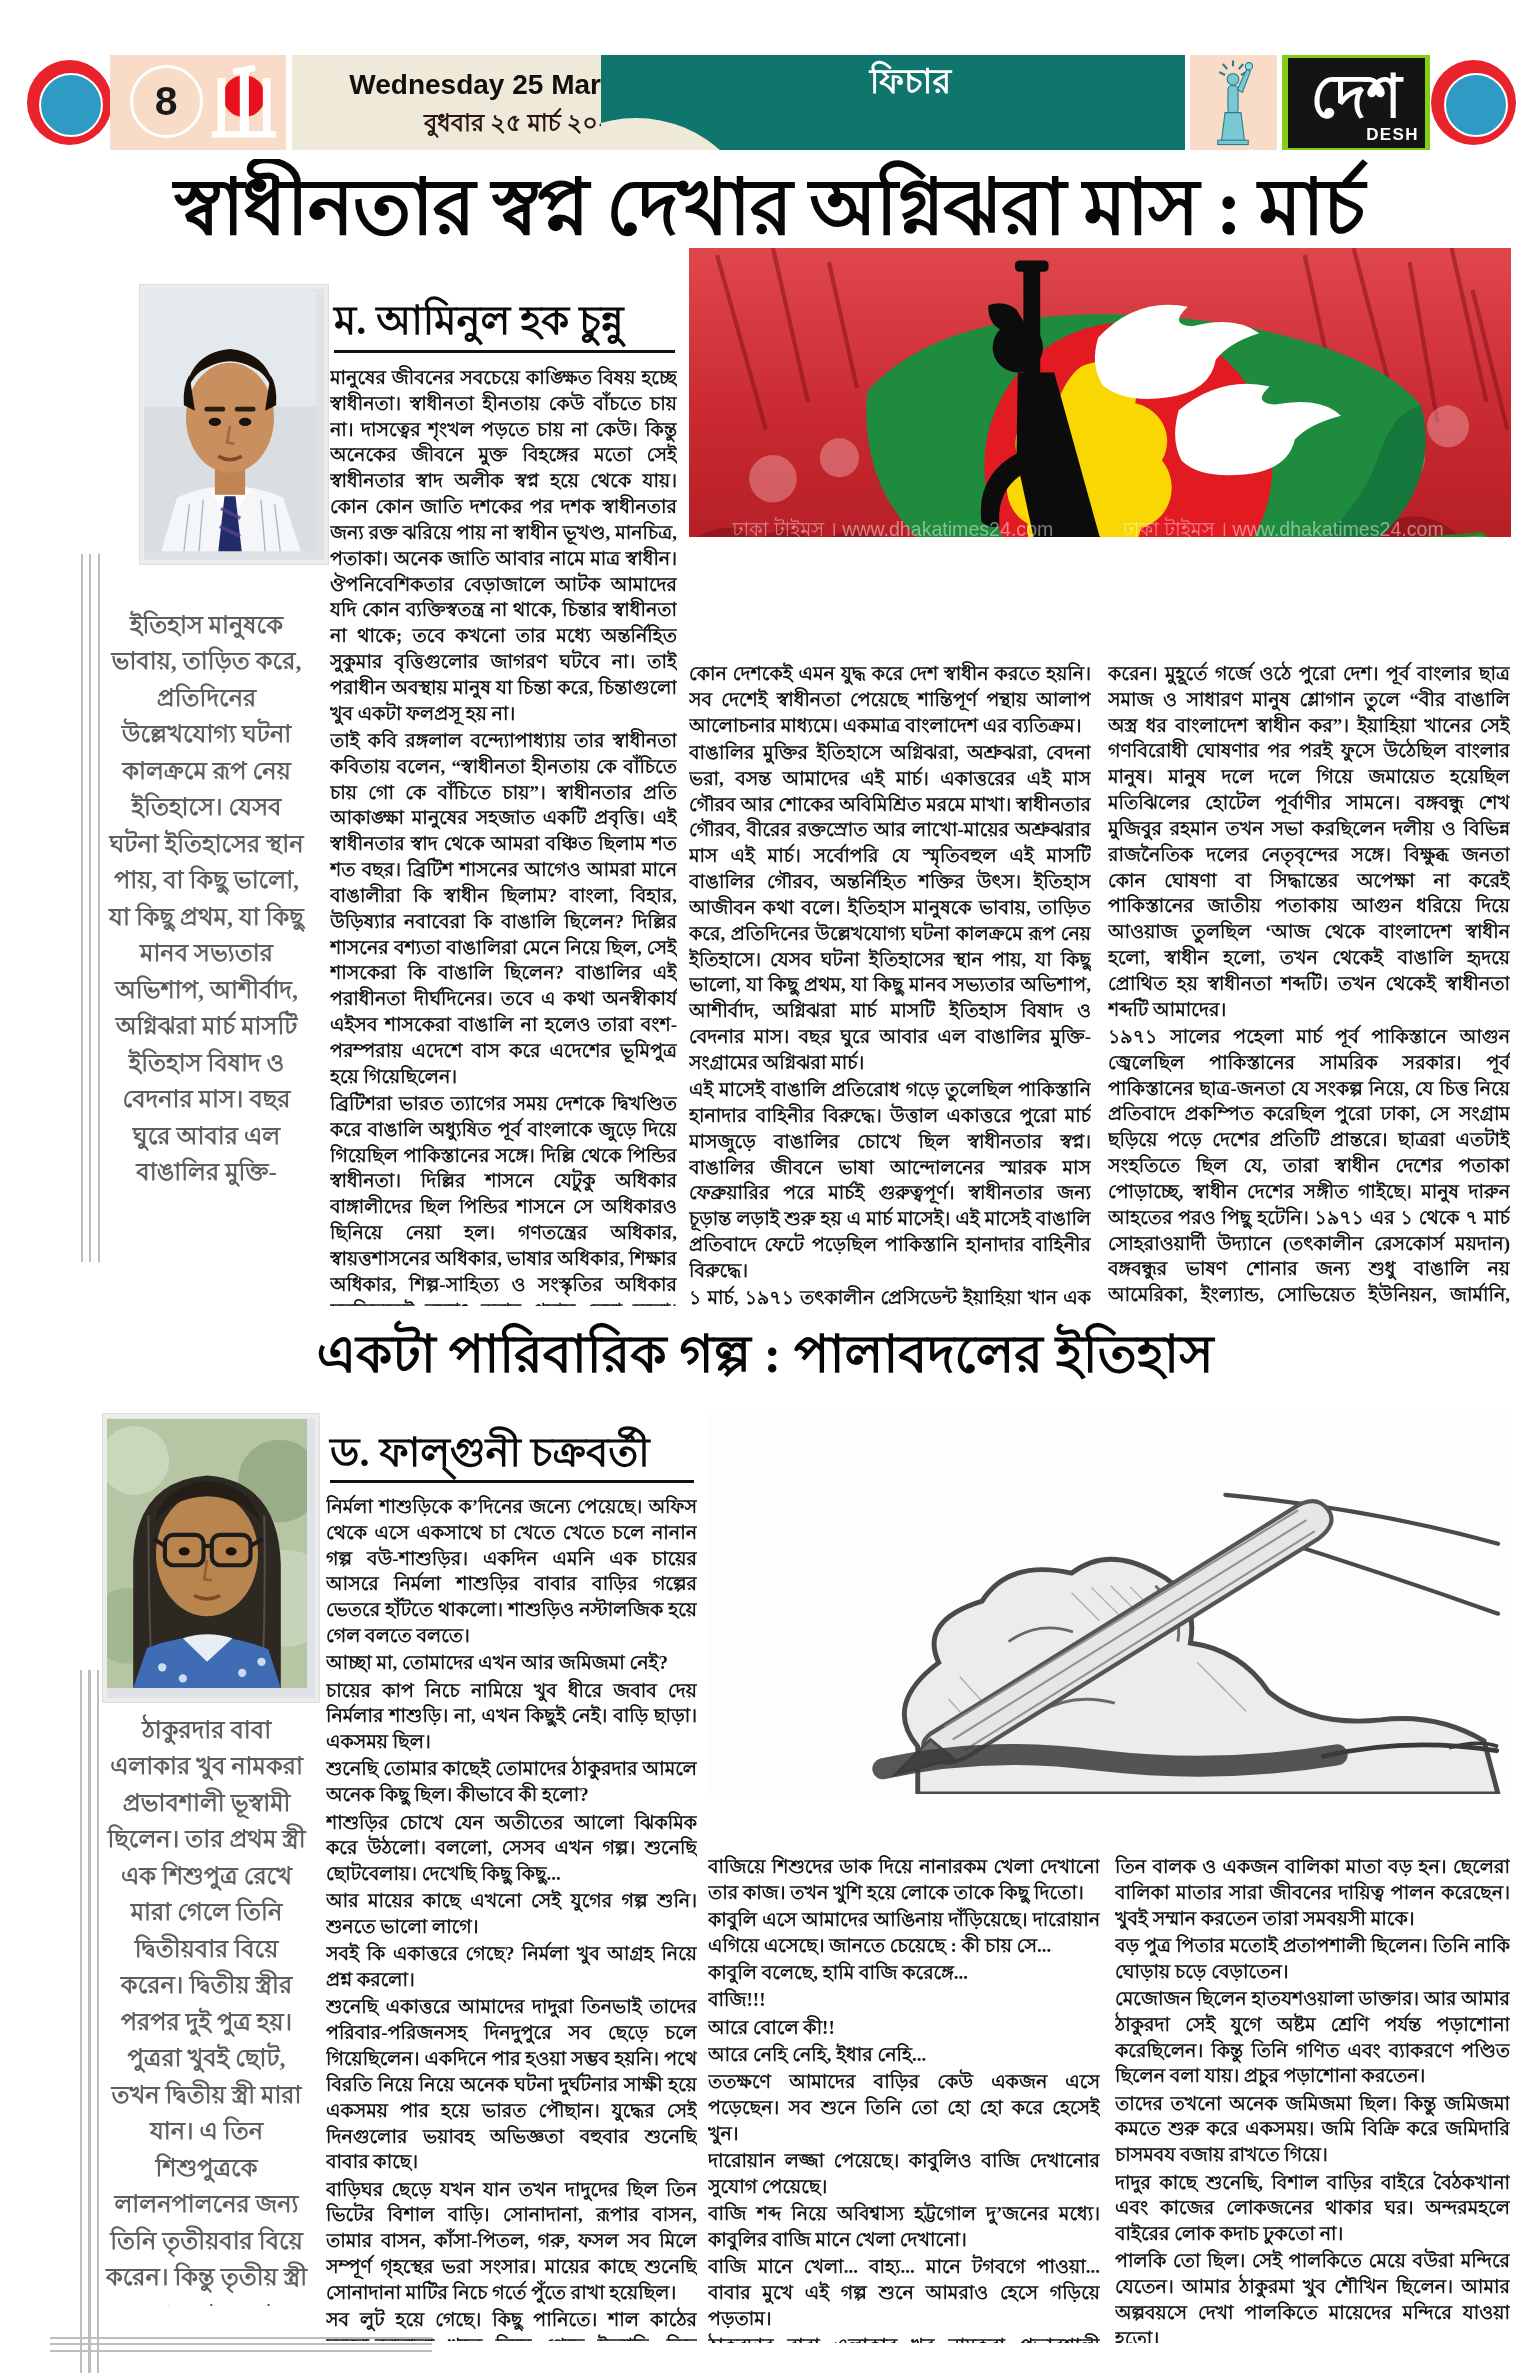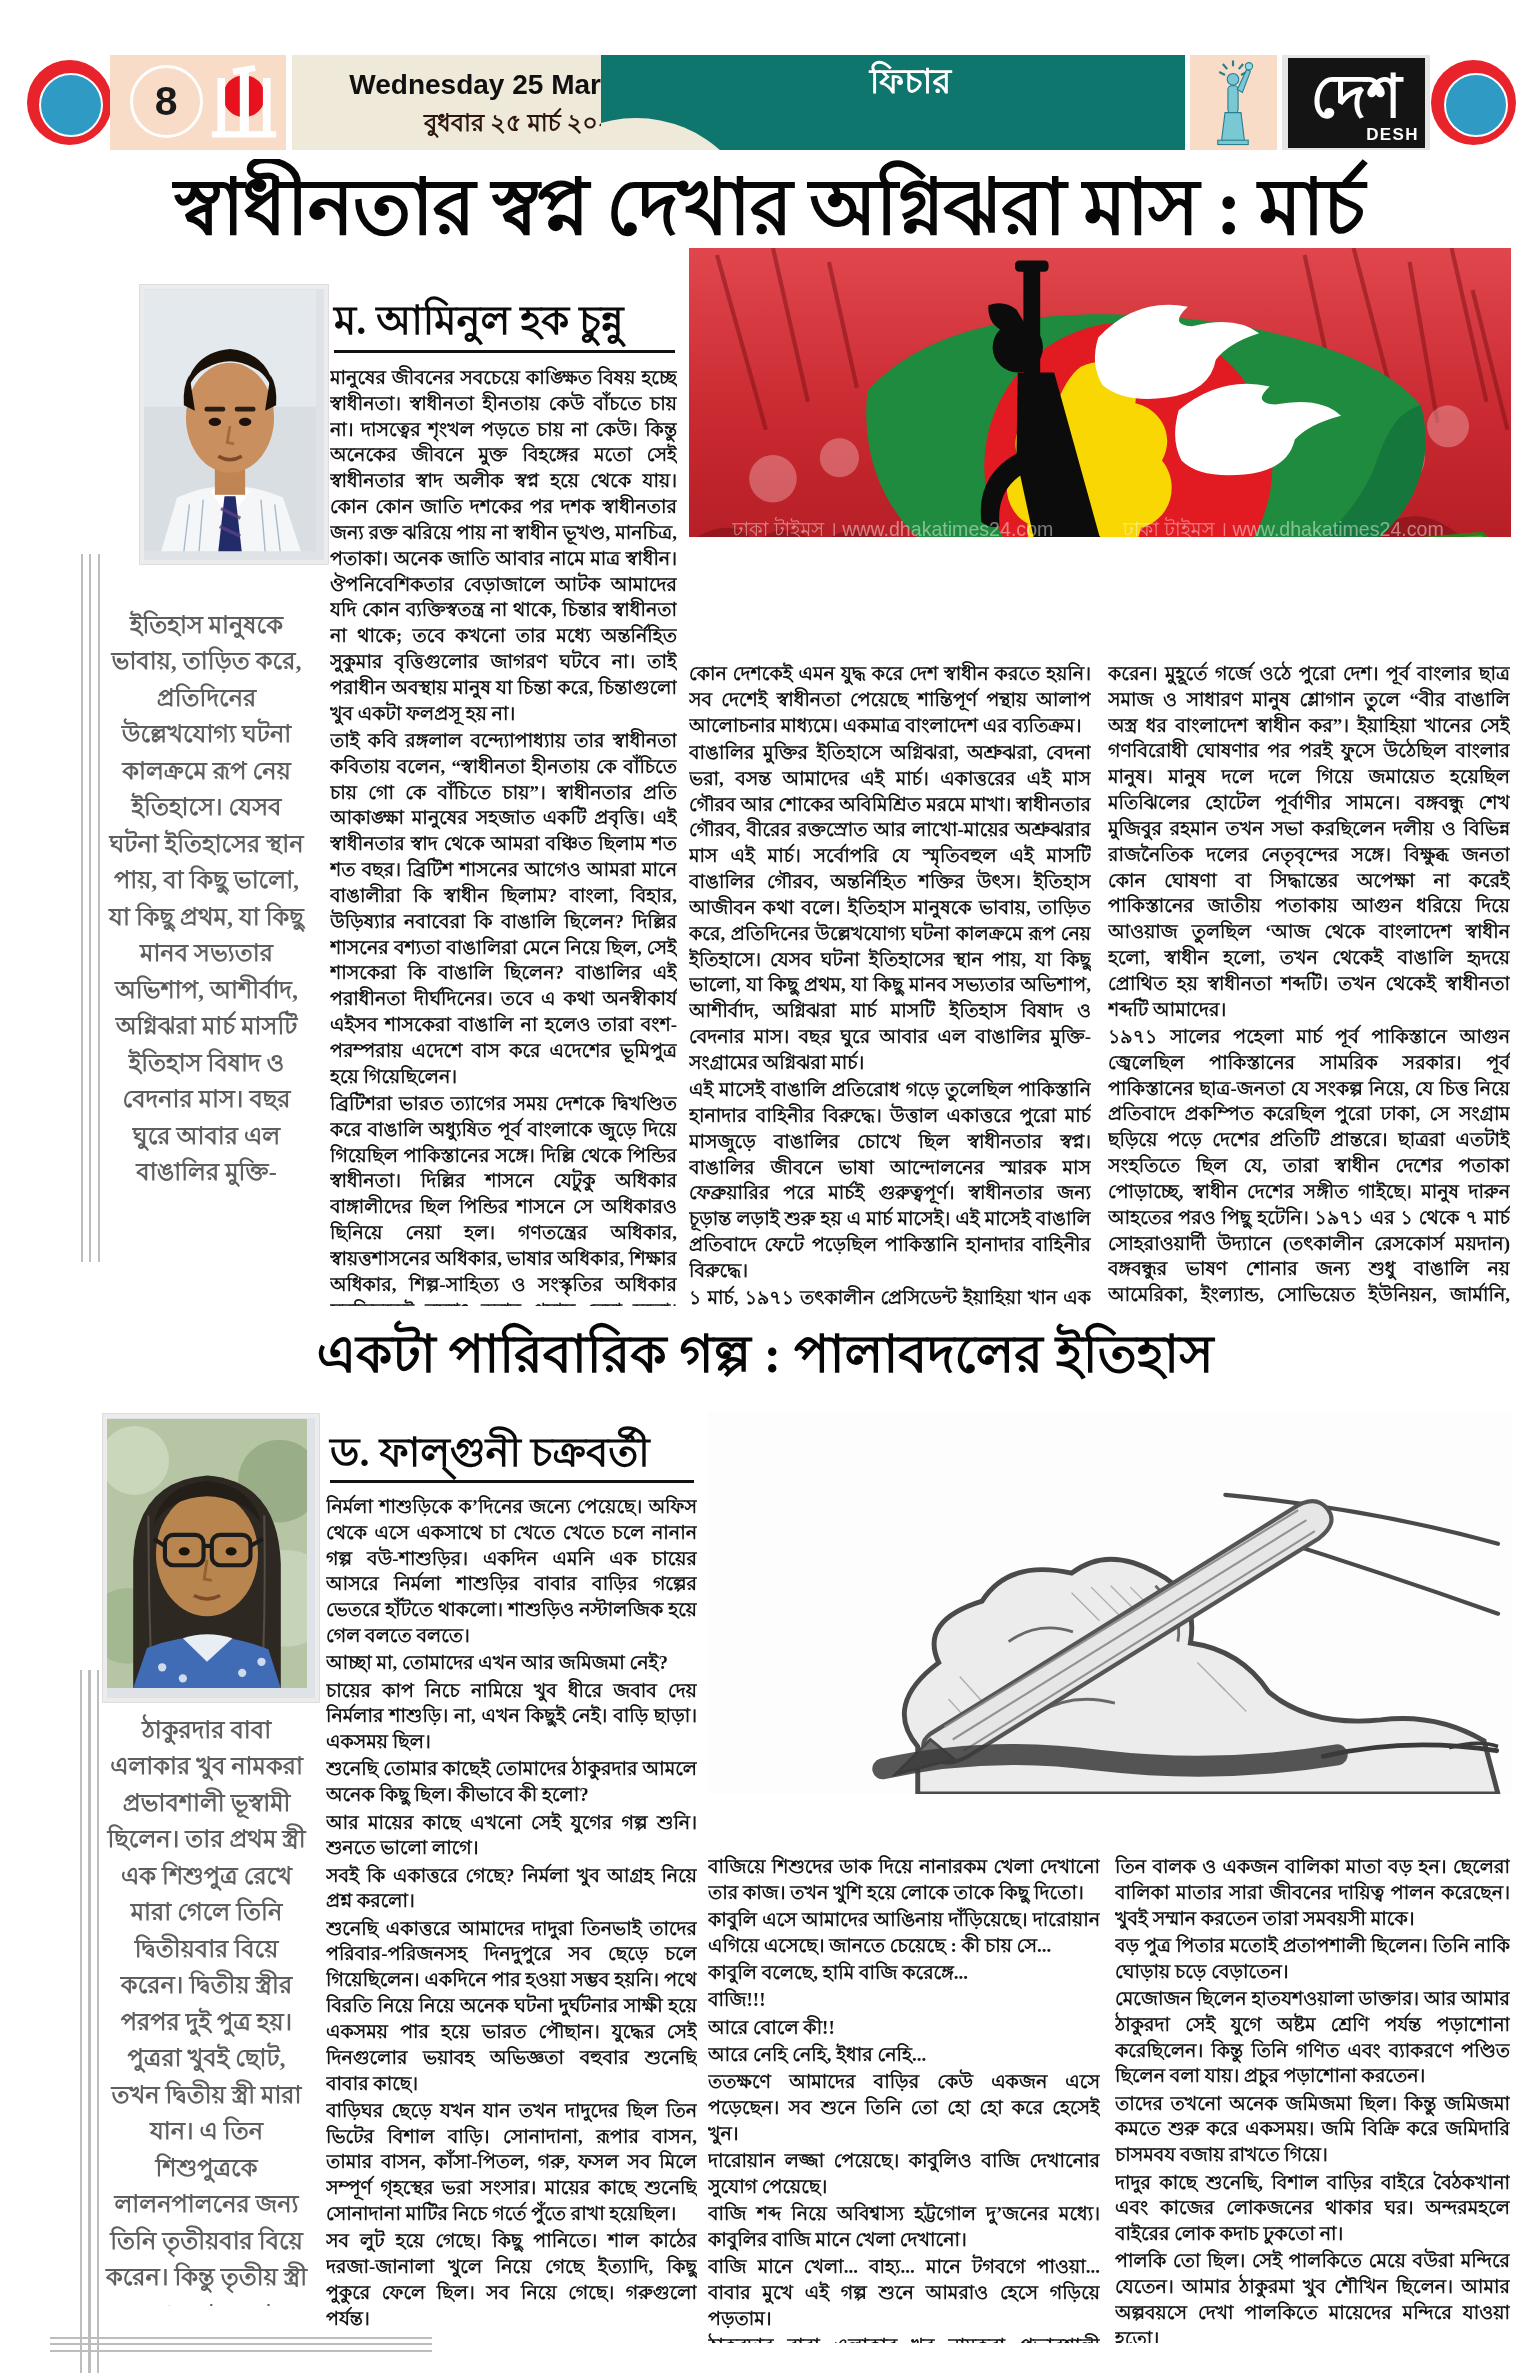--- a/index.html
+++ b/index.html
@@ -14,21 +14,21 @@
            font:bold 41px "Liberation Sans",sans-serif;color:#1a1a1a;text-align:center;line-height:67px;}
   .minar{position:absolute;left:99px;top:5.6px;width:70px;height:83px;}
   .hdr-datebox{left:292px;top:55px;width:469px;height:95px;background:#efe9da;text-align:center;}
   .date-en{font:bold 28px "Liberation Sans",sans-serif;color:#101010;margin-top:14px;}
   .date-bn{font:bold 24px "Liberation Serif",serif;color:#2c1510;margin-top:2.8px;}
   .hdr-redband{left:601px;top:55px;width:584px;height:95px;background:#0f766e;overflow:hidden;}
   .hdr-redband::before{content:"";position:absolute;left:-91px;top:63px;width:252px;height:252px;border-radius:50%;background:#efe9da;}
   .feature-label{position:absolute;left:46%;top:0;height:95px;line-height:95px;
                  font:bold 34px "Liberation Serif",serif;color:#ffffff;}
   .hdr-statuebox{left:1190px;top:55px;width:87px;height:95px;background:#f9dcc8;}
-  .hdr-logobox{left:1282px;top:55px;width:148px;height:95px;background:#e5e5e5;}
+  .hdr-logobox{left:1282px;top:55px;width:148px;height:95px;background:#84cc16;}
   .logo-black{position:absolute;left:5.6px;top:2.8px;width:137px;height:90px;background:#141414;color:#fff;}
   .logo-bn{position:absolute;left:0;top:4.2px;width:100%;text-align:center;font:bold 60px "Liberation Serif",serif;line-height:70px;}
   .logo-en{position:absolute;right:5.6px;bottom:2.8px;font:bold 17px "Liberation Sans",sans-serif;letter-spacing:1.4px;}
   
   .headline1{left:35px;top:159px;width:1468px;height:103px;font-size:78px;font-weight:bold;
              text-align:center;white-space:nowrap;line-height:98px;letter-spacing:-1.4px;color:#070707;overflow:hidden;}
   .headline2{left:38px;top:1312px;width:1454px;height:90px;font-size:52px;font-weight:bold;
              text-align:center;white-space:nowrap;line-height:85px;color:#070707;overflow:hidden;}
   .author{font-size:40px;font-weight:bold;color:#0b0b0b;white-space:nowrap;}
   .rule{background:#111;height:2.8px;}
@@ -264,20 +264,21 @@
   </div>
 
   <div class="abs author" style="left:330px;top:1421px;">ড. ফাল্গুনী চক্রবর্তী</div>
   <div class="abs rule" style="left:330px;top:1480px;width:364px;"></div>
 
   <div class="abs col" style="left:326px;top:1494px;width:371px;height:847px;">
       <p class="para">নির্মলা শাশুড়িকে ক’দিনের জন্যে পেয়েছে। অফিস থেকে এসে একসাথে চা খেতে খেতে চলে নানান গল্প বউ-শাশুড়ির। একদিন এমনি এক চায়ের আসরে নির্মলা শাশুড়ির বাবার বাড়ির গল্পের ভেতরে হাঁটতে থাকলো। শাশুড়িও নস্টালজিক হয়ে গেল বলতে বলতে।</p>
       <p class="para">আচ্ছা মা, তোমাদের এখন আর জমিজমা নেই?</p>
       <p class="para">চায়ের কাপ নিচে নামিয়ে খুব ধীরে জবাব দেয় নির্মলার শাশুড়ি। না, এখন কিছুই নেই। বাড়ি ছাড়া। একসময় ছিল।</p>
       <p class="para">শুনেছি তোমার কাছেই তোমাদের ঠাকুরদার আমলে অনেক কিছু ছিল। কীভাবে কী হলো?</p>
+      <p class="para">শাশুড়ির চোখে যেন অতীতের আলো ঝিকমিক করে উঠলো। বললো, সেসব এখন গল্প। শুনেছি ছোটবেলায়। দেখেছি কিছু কিছু...</p>
       <p class="para">আর মায়ের কাছে এখনো সেই যুগের গল্প শুনি। শুনতে ভালো লাগে।</p>
       <p class="para">সবই কি একাত্তরে গেছে? নির্মলা খুব আগ্রহ নিয়ে প্রশ্ন করলো।</p>
       <p class="para">শুনেছি একাত্তরে আমাদের দাদুরা তিনভাই তাদের পরিবার-পরিজনসহ দিনদুপুরে সব ছেড়ে চলে গিয়েছিলেন। একদিনে পার হওয়া সম্ভব হয়নি। পথে বিরতি নিয়ে নিয়ে অনেক ঘটনা দুর্ঘটনার সাক্ষী হয়ে একসময় পার হয়ে ভারত পৌছান। যুদ্ধের সেই দিনগুলোর ভয়াবহ অভিজ্ঞতা বহুবার শুনেছি বাবার কাছে।</p>
       <p class="para">বাড়িঘর ছেড়ে যখন যান তখন দাদুদের ছিল তিন ভিটের বিশাল বাড়ি। সোনাদানা, রূপার বাসন, তামার বাসন, কাঁসা-পিতল, গরু, ফসল সব মিলে সম্পূর্ণ গৃহস্থের ভরা সংসার। মায়ের কাছে শুনেছি সোনাদানা মাটির নিচে গর্তে পুঁতে রাখা হয়েছিল।</p>
       <p class="para">সব লুট হয়ে গেছে। কিছু পানিতে। শাল কাঠের দরজা-জানালা খুলে নিয়ে গেছে ইত্যাদি, কিছু পুকুরে ফেলে ছিল। সব নিয়ে গেছে। গরুগুলো পর্যন্ত।</p>
     </div>
 
   <div class="abs vlines" style="left:80px;top:1670px;height:703px;"></div>
   <div class="abs hlines" style="left:50px;top:2337px;width:382px;"></div>
   <div class="abs pullquote" style="left:105px;top:1712px;width:203px;height:594px;overflow:hidden;">ঠাকুরদার বাবা এলাকার খুব নামকরা প্রভাবশালী ভূস্বামী ছিলেন। তার প্রথম স্ত্রী এক শিশুপুত্র রেখে মারা গেলে তিনি দ্বিতীয়বার বিয়ে করেন। দ্বিতীয় স্ত্রীর পরপর দুই পুত্র হয়। পুত্ররা খুবই ছোট, তখন দ্বিতীয় স্ত্রী মারা যান। এ তিন শিশুপুত্রকে লালনপালনের জন্য তিনি তৃতীয়বার বিয়ে করেন। কিন্তু তৃতীয় স্ত্রী রজঃস্বলা হওয়ার আগেই তিনি মারা যান</div>

